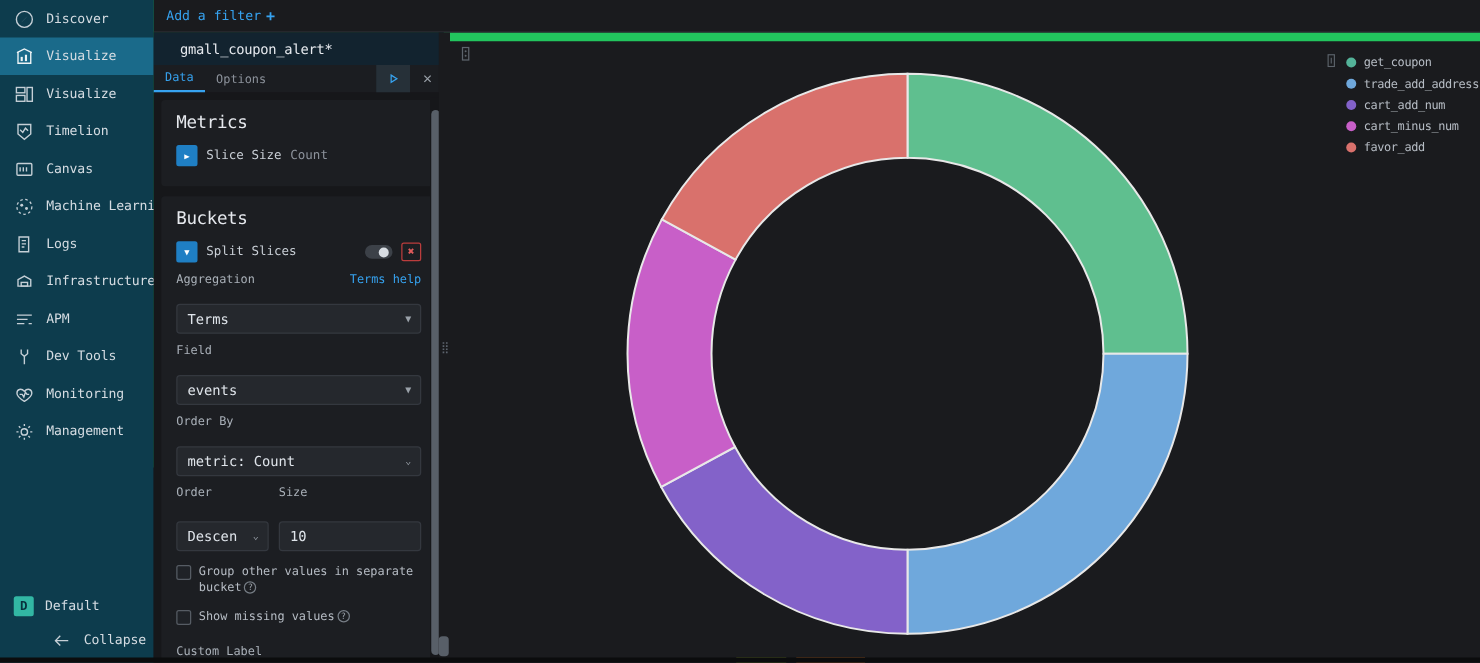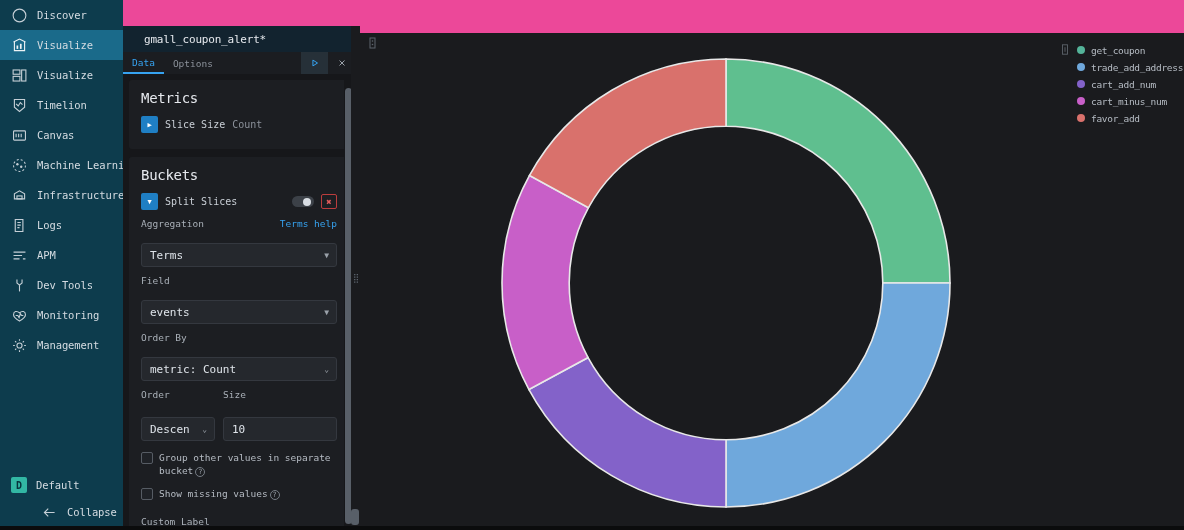--- a/index.html
+++ b/index.html
@@ -2,21 +2,21 @@
 <html><head>
 <meta charset="utf-8">
 <style>
   * { box-sizing: border-box; margin: 0; padding: 0; }
   html, body {
     width: 1184px; height: 530px;
     background: #1a1b1e;
     font-family: "DejaVu Sans Mono", "Liberation Mono", monospace;
     overflow: hidden;
   }
-  #app { position: relative; width: 1184px; height: 374px; background: #ec4899; }
+  #app { position: relative; width: 1184px; height: 374px; background: #22c55e; }
 
   
   #nav {
     position: absolute; left: 0; top: 0; width: 123px; height: 530px;
     background: #0d3c4d;
     display: flex; flex-direction: column;
   }
   .nav-item {
     height: 30px; display: flex; align-items: center; gap: 9px;
     padding-left: 11px; color: #d5dce2; font-size: 10.5px; white-space: nowrap;
@@ -256,40 +256,40 @@
             <circle cx="7.5" cy="8.5" r="1.4" fill="#d5dce2" stroke="none"></circle>
             <circle cx="12" cy="11.5" r="1.4" fill="#d5dce2" stroke="none"></circle>
           </svg>
         </span>
       <span>Machine Learni…</span>
     </div>
 
     <div class="nav-item">
       <span class="nav-ico">
           <svg width="17" height="17" viewBox="0 0 20 20" fill="none" stroke="#d5dce2" stroke-width="1.3">
+            <path d="M5 3 H14 V17 H5 Z"></path>
+            <path d="M7.5 6.5 H11.5 M7.5 9.5 H11.5 M7.5 12.5 H10"></path>
+          </svg>
+        </span>
+      <span>Logs</span>
+    </div>
+
+    <div class="nav-item">
+      <span class="nav-ico">
+          <svg width="17" height="17" viewBox="0 0 20 20" fill="none" stroke="#d5dce2" stroke-width="1.3">
             <path d="M4 14 V8 L10 4.5 L16 8 V14 H4 Z"></path>
             <rect x="7" y="10.5" width="6" height="3.5"></rect>
           </svg>
         </span>
       <span>Infrastructure</span>
     </div>
 
     <div class="nav-item">
       <span class="nav-ico">
           <svg width="17" height="17" viewBox="0 0 20 20" fill="none" stroke="#d5dce2" stroke-width="1.3">
-            <path d="M5 3 H14 V17 H5 Z"></path>
-            <path d="M7.5 6.5 H11.5 M7.5 9.5 H11.5 M7.5 12.5 H10"></path>
-          </svg>
-        </span>
-      <span>Logs</span>
-    </div>
-
-    <div class="nav-item">
-      <span class="nav-ico">
-          <svg width="17" height="17" viewBox="0 0 20 20" fill="none" stroke="#d5dce2" stroke-width="1.3">
             <path d="M3 6 H17 M3 10 H13 M3 14 H10 M14 14 H17"></path>
           </svg>
         </span>
       <span>APM</span>
     </div>
 
     <div class="nav-item">
       <span class="nav-ico">
           <svg width="17" height="17" viewBox="0 0 20 20" fill="none" stroke="#d5dce2" stroke-width="1.3">
             <path d="M7 3 V7 L10 9.5 L13 7 V3"></path>
@@ -329,20 +329,24 @@
     <div class="nav-item nav-bottom">
       <span class="nav-ico">
           <svg width="17" height="17" viewBox="0 0 20 20" fill="none" stroke="#d5dce2" stroke-width="1.3">
             <path d="M16 10 H4.5 M8.5 5.5 L4 10 L8.5 14.5"></path>
           </svg>
         </span>
       <span>Collapse</span>
     </div>
   </div>
 
+  <div id="filterbar">
+    <span class="lnk">Add a filter</span>
+    <span class="plus">+</span>
+  </div>
 
   <div id="config">
 
     <div id="idx-title">gmall_coupon_alert*</div>
 
     <div id="tabs">
       <div class="tab sel">Data</div>
       <div class="tab">Options</div>
       <div class="tab-btn apply">
         <svg width="10" height="10" viewBox="0 0 12 12" fill="none" stroke="#36a2ef" stroke-width="1.2">

